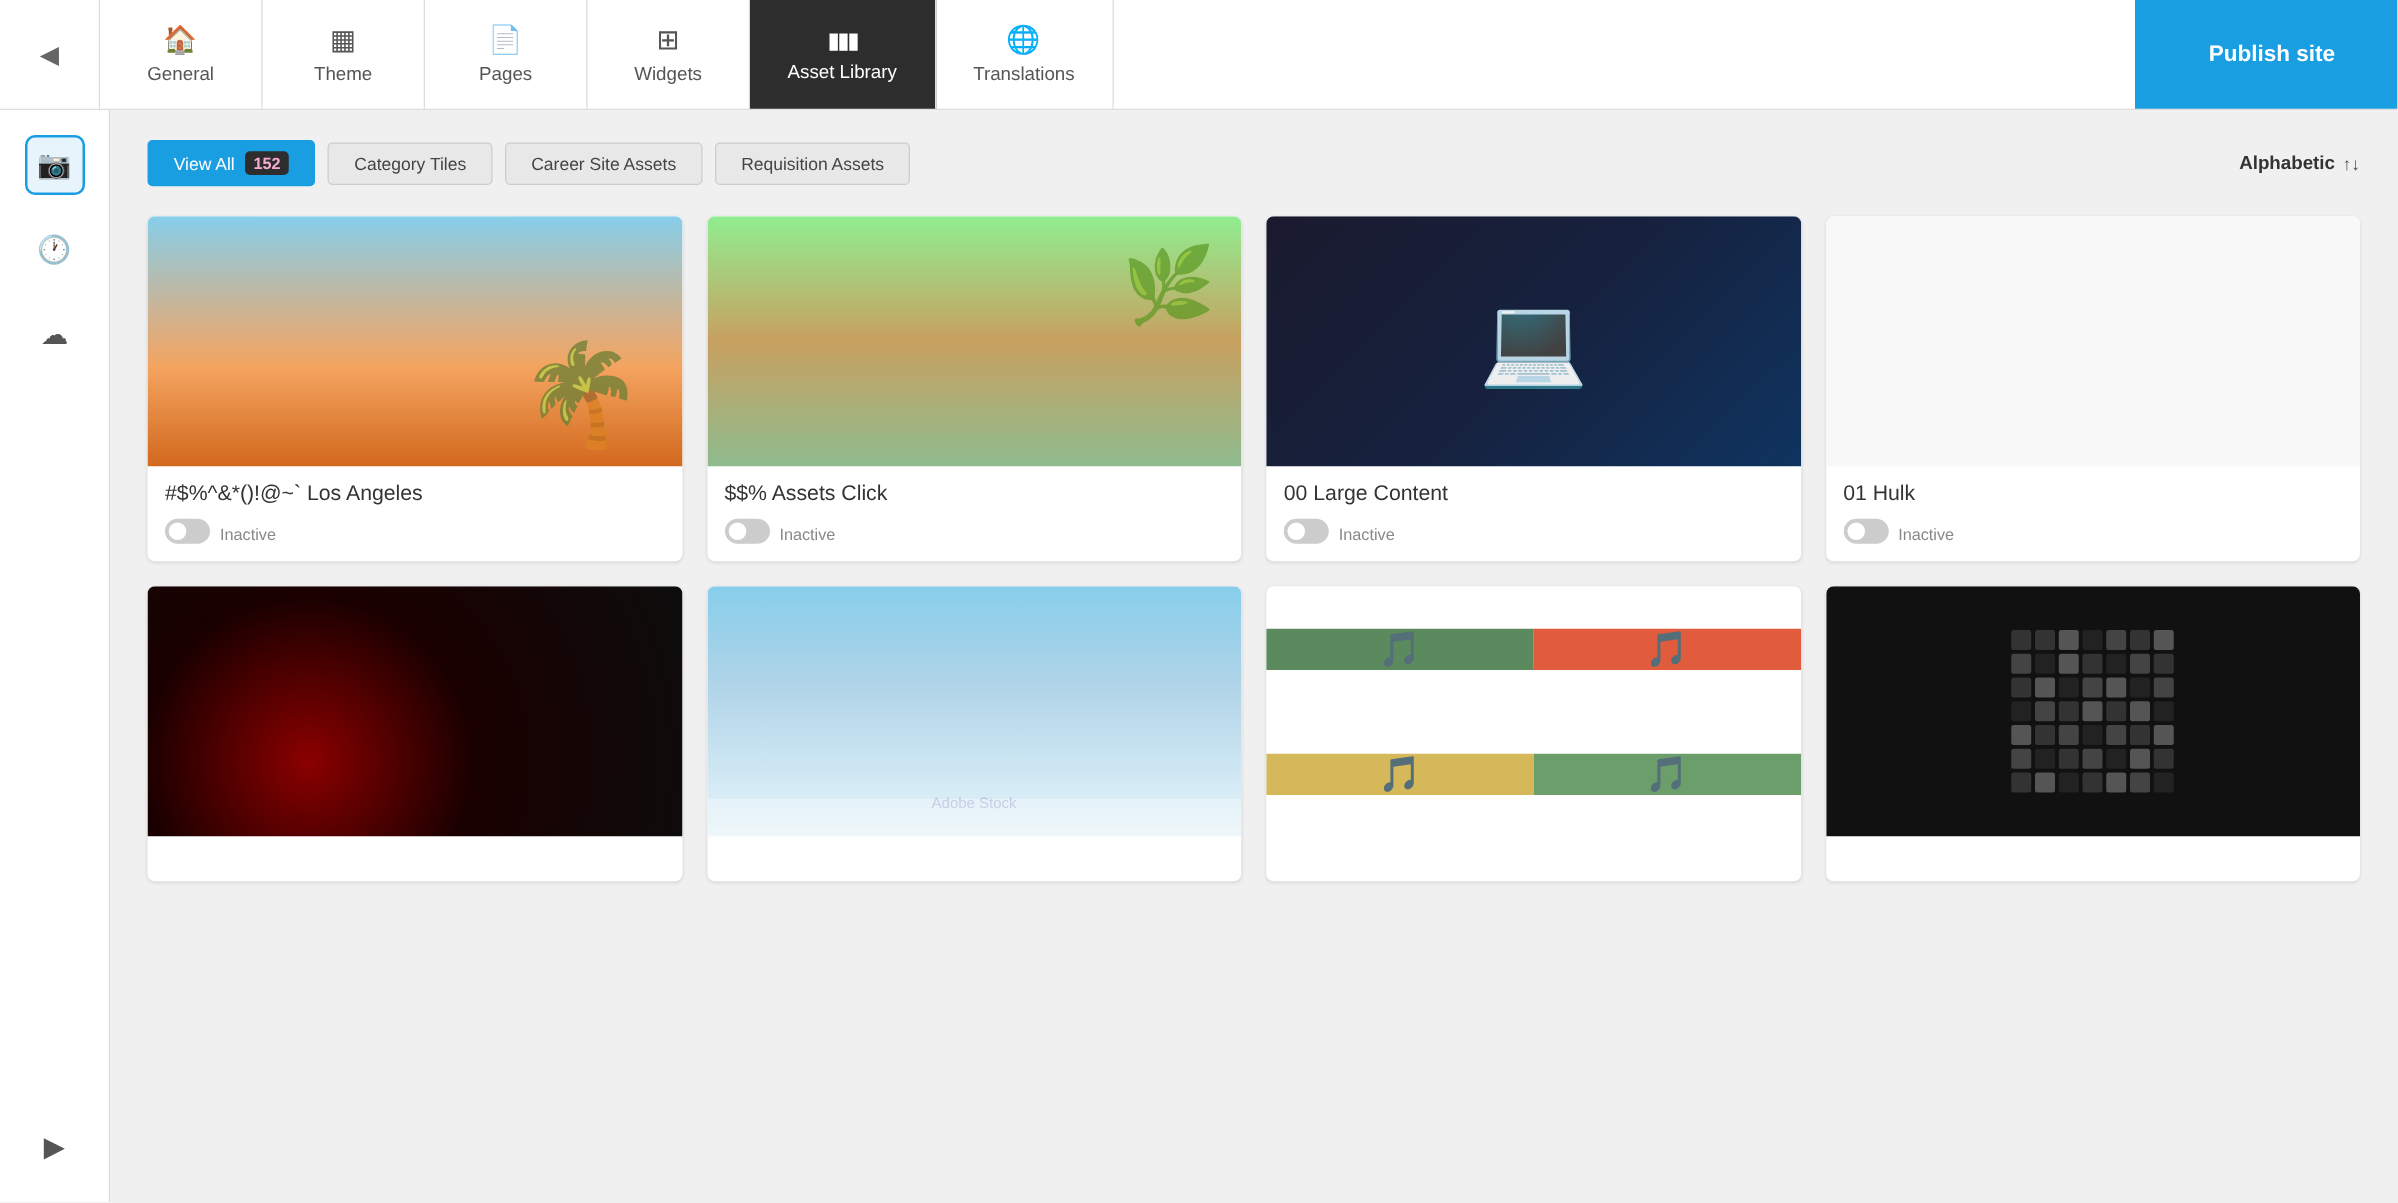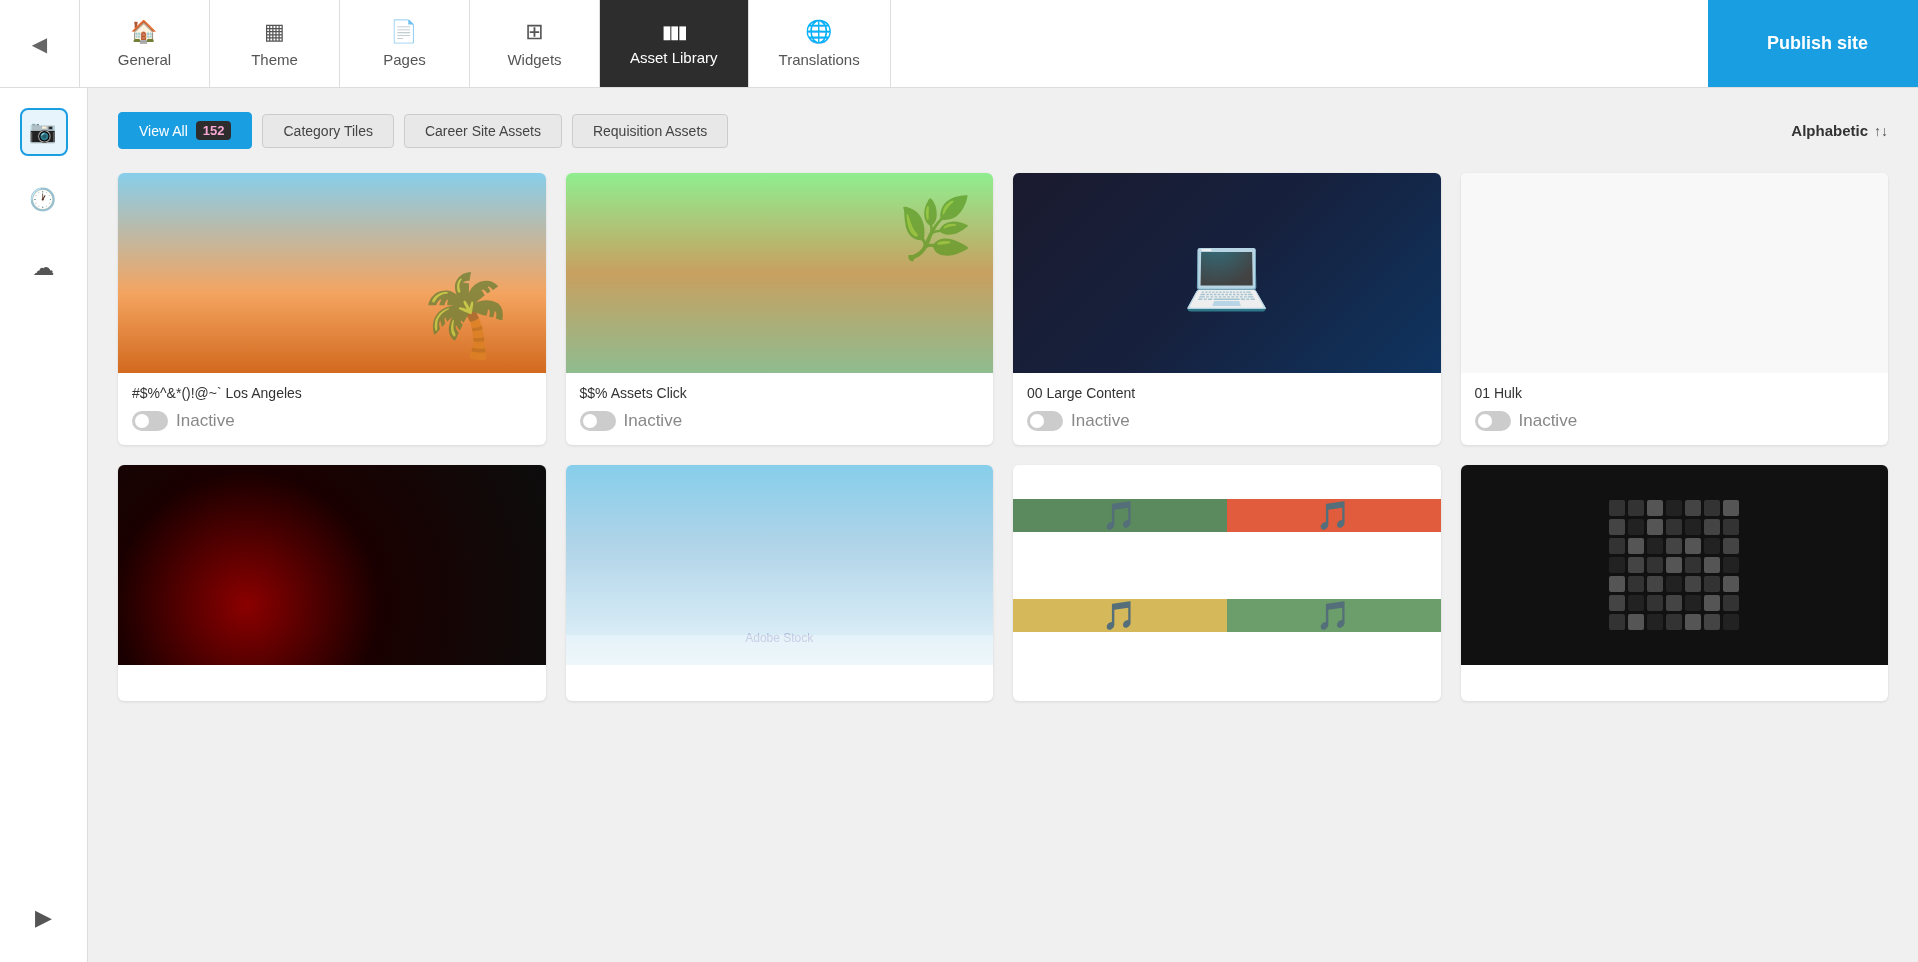--- a/index.html
+++ b/index.html
@@ -165,30 +165,30 @@
       display: flex;
       align-items: center;
       justify-content: center;
       font-size: 13px;
       color: #999;
     }
     .asset-info {
       padding: 12px 14px 14px;
     }
     .asset-title {
-      font-size: 14px;
+      font-size: 17px;
       color: #333;
       font-weight: 500;
       margin-bottom: 10px;
     }
     .asset-status {
       display: flex;
-      align-items: flex-start;
+      align-items: flex-end;
       gap: 8px;
-      font-size: 17px;
+      font-size: 13px;
       color: #888;
     }
     .toggle {
       width: 36px;
       height: 20px;
       background: #ccc;
       border-radius: 10px;
       position: relative;
       cursor: pointer;
       flex-shrink: 0;

